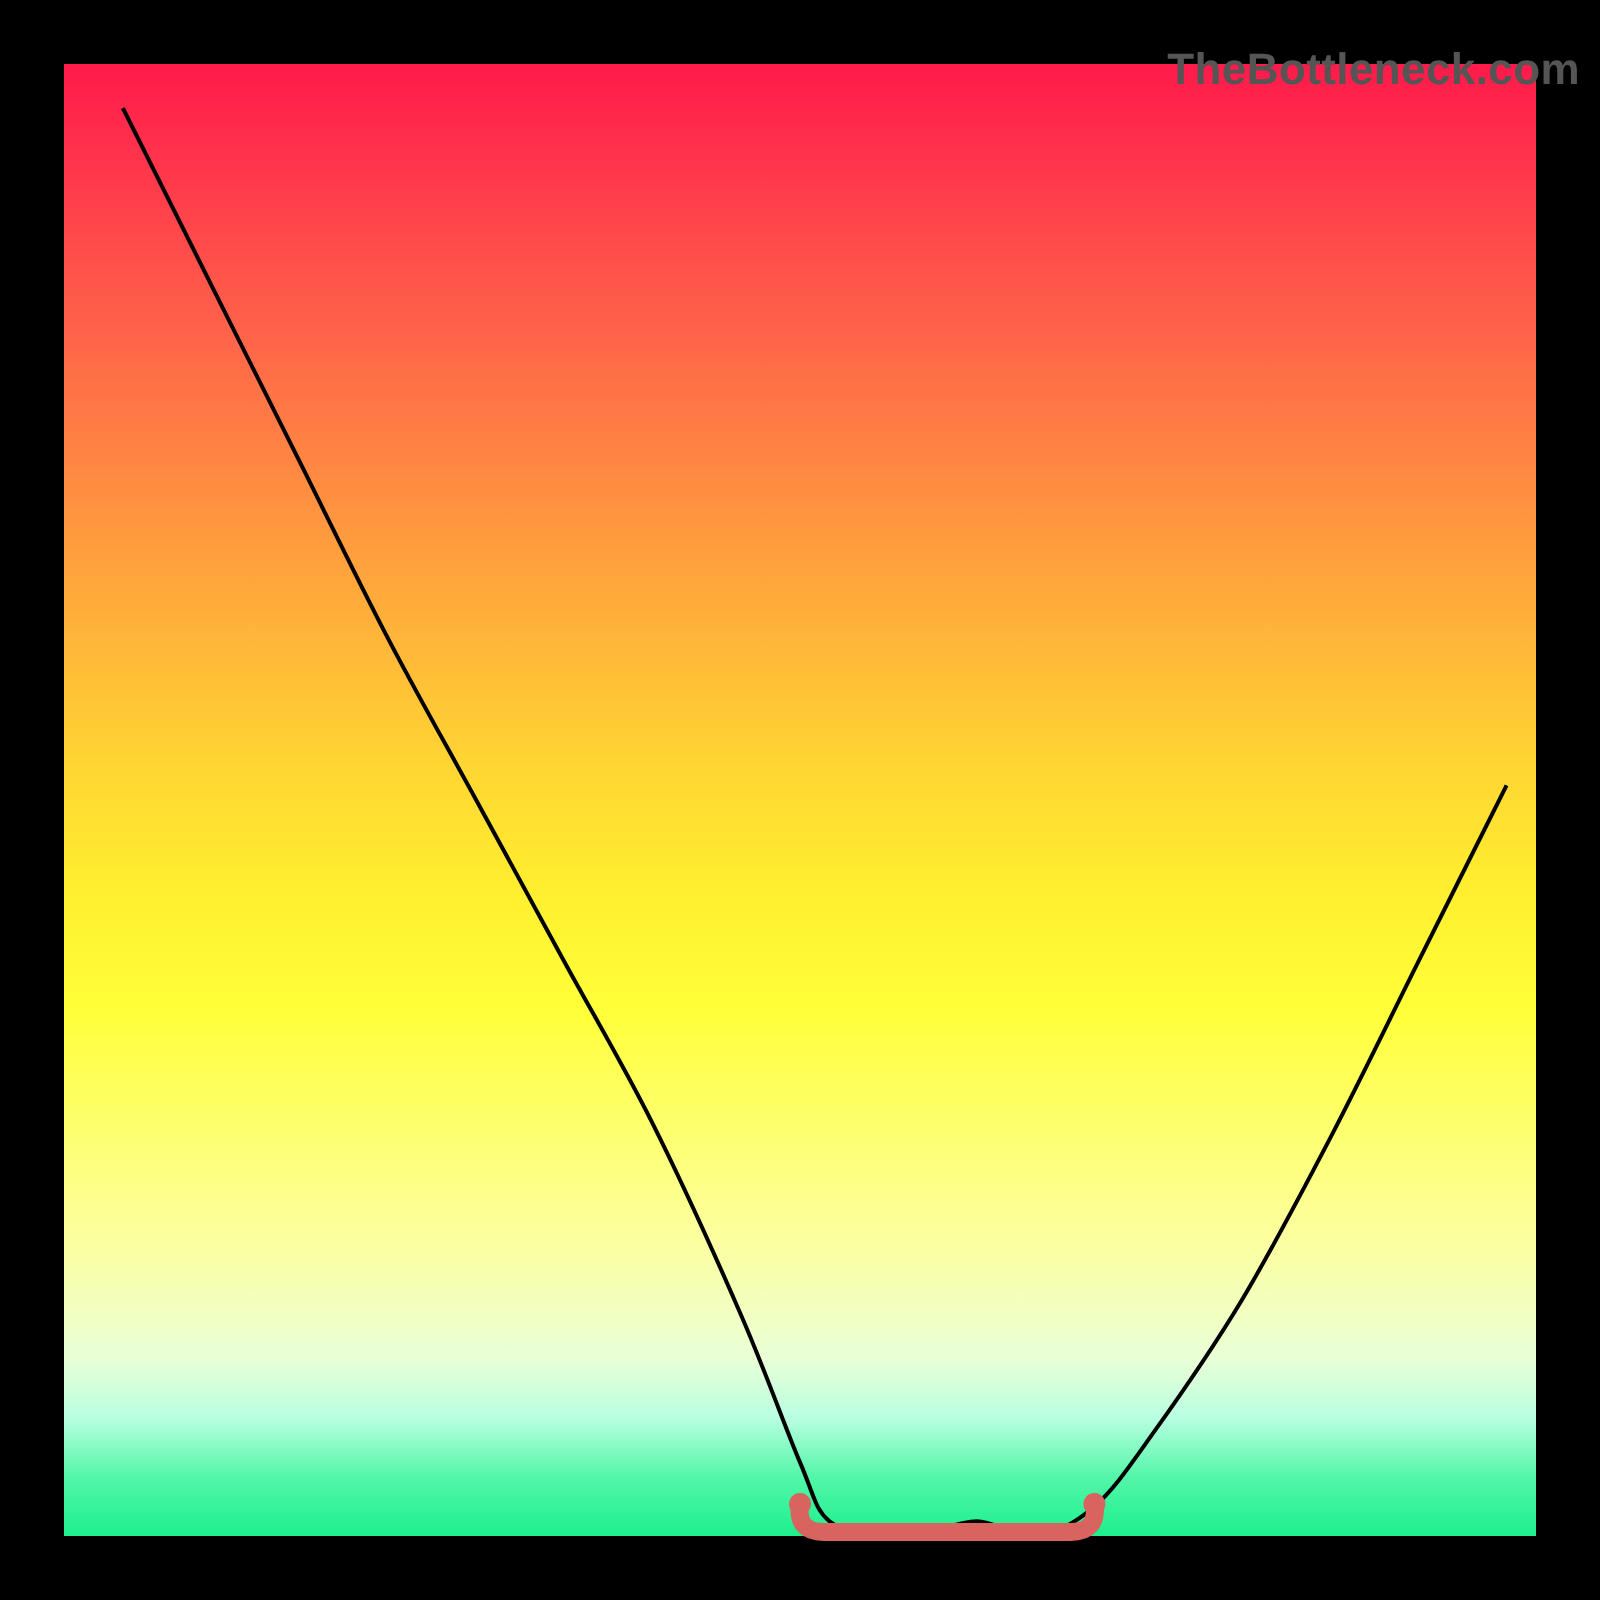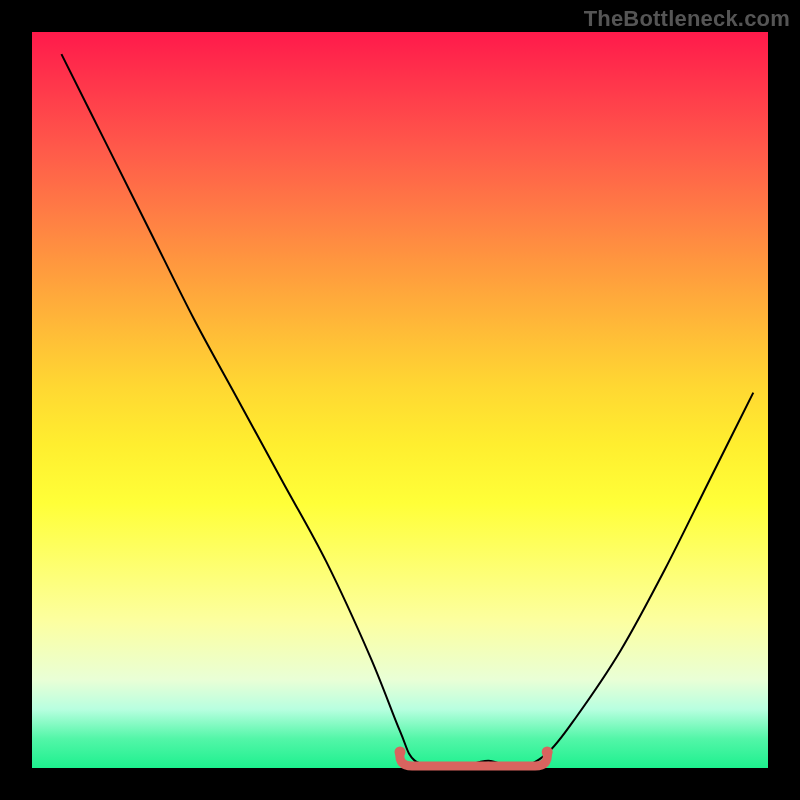--- a/index.html
+++ b/index.html
@@ -35,21 +35,21 @@
       #ffff38 64%,
       #fcffa0 80%,
       #e9ffd6 88%,
       #b8ffe0 92%,
       #53f6a8 96%,
       #1df08e 100%
     );
   }
   .watermark {
     position: absolute;
-    top: 6px;
+    top: 22px;
     right: 10px;
     color: #555;
     font-size: 22px;
     font-weight: bold;
     letter-spacing: 0.2px;
     user-select: none;
   }
   svg.curve {
     position: absolute;
     left: 0;

